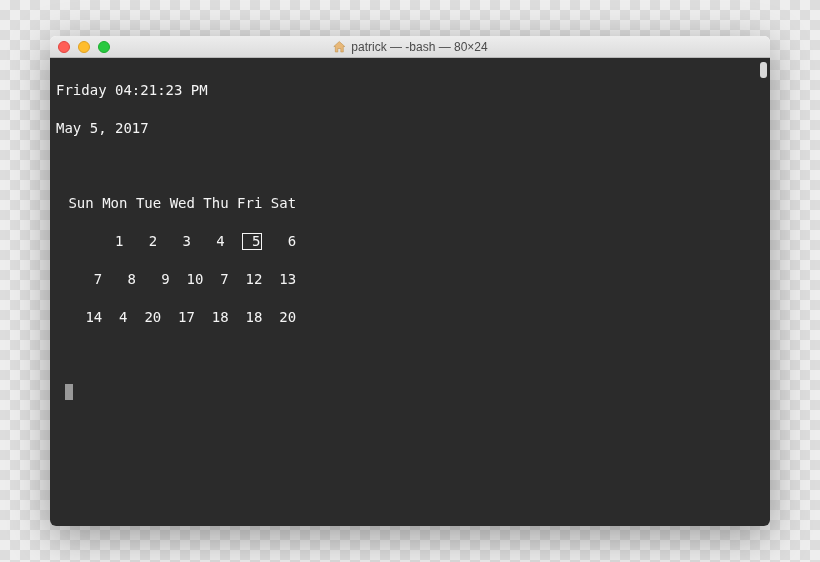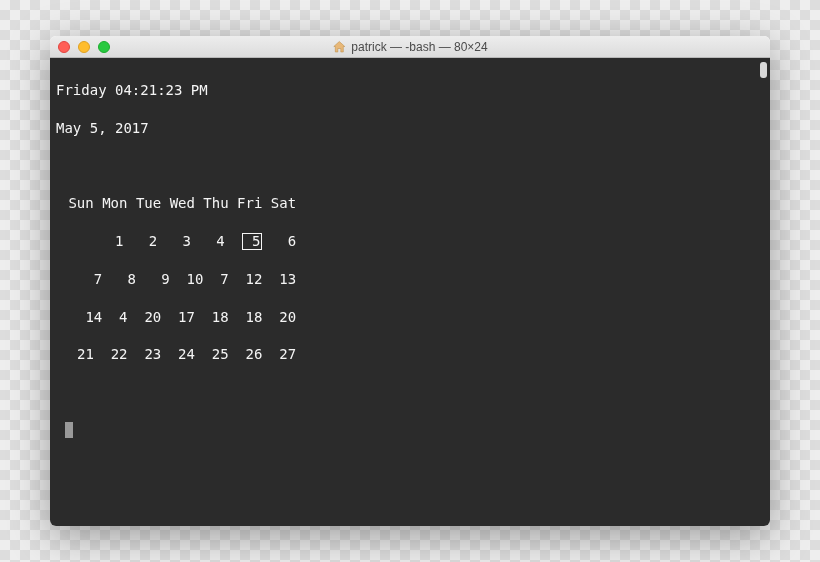--- a/index.html
+++ b/index.html
@@ -139,19 +139,18 @@
     </div>
   </div>
   <div class="terminal">
 <span class="row">Friday 04:21:23 PM</span>
 <span class="row">May 5, 2017</span>
 <span class="row"> </span>
 <span class="cal"><span class="cal-head"> <span>Sun</span> <span>Mon</span> <span>Tue</span> <span>Wed</span> <span>Thu</span> <span>Fri</span> <span>Sat</span></span>
 <span class="cal-row">       <span>1</span>   <span>2</span>   <span>3</span>   <span>4</span>  <span class="highlight-box"> <span>5</span></span>   <span>6</span></span>
 <span class="cal-row">   <span>7</span>   <span>8</span>   <span>9</span>  <span>10</span>  <span>7</span>  <span>12</span>  <span>13</span></span>
 <span class="cal-row">  <span>14</span>  <span>4</span>  <span>20</span>  <span>17</span>  <span>18</span>  <span>18</span>  <span>20</span></span>
-<span class="cal-row">  <span>21</span>  <span>22</span>  <span>23</span>  <span>24</span>  <span>25</span>  <span>26</span>  <span>27</span></span>
 </span>
 <span class="row"> </span>
 <span class="row"> <span class="cursor-block"></span></span>
     <div class="scrollbar-thumb"></div>
   </div>
 </div>
 
 </body></html>

